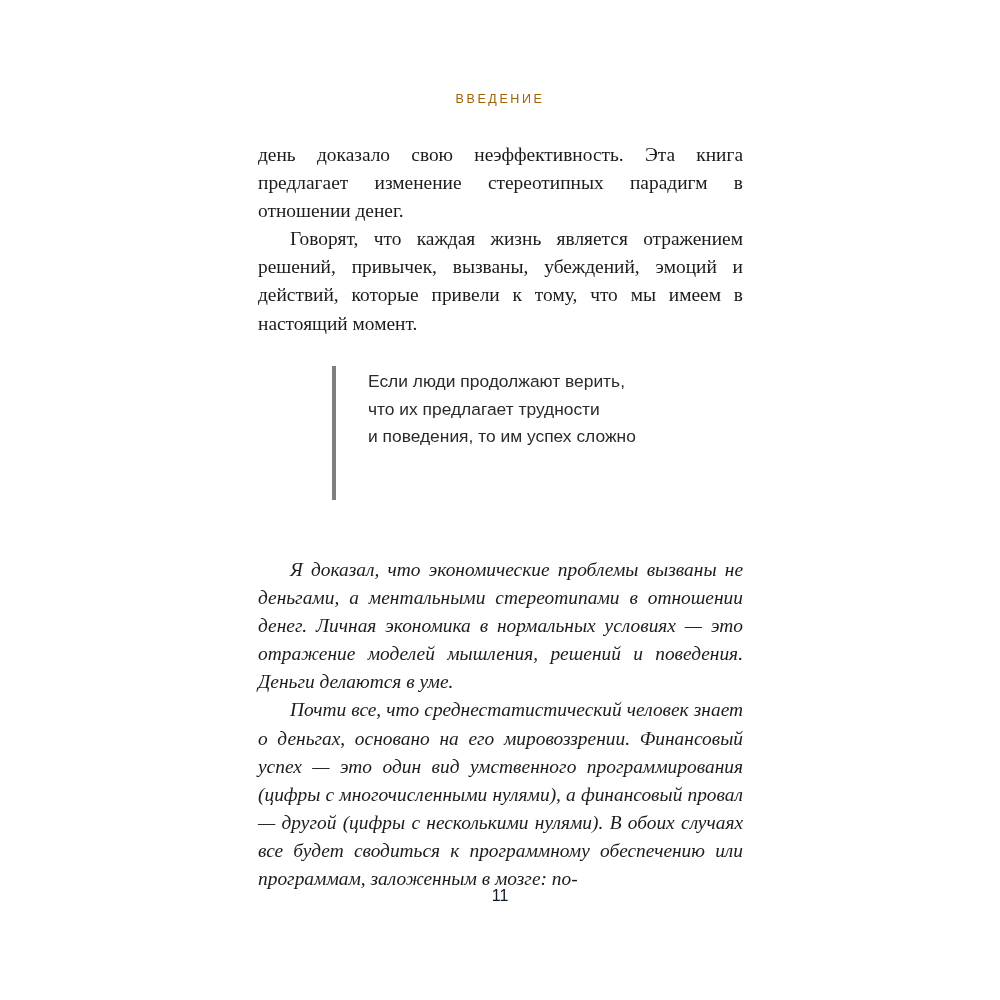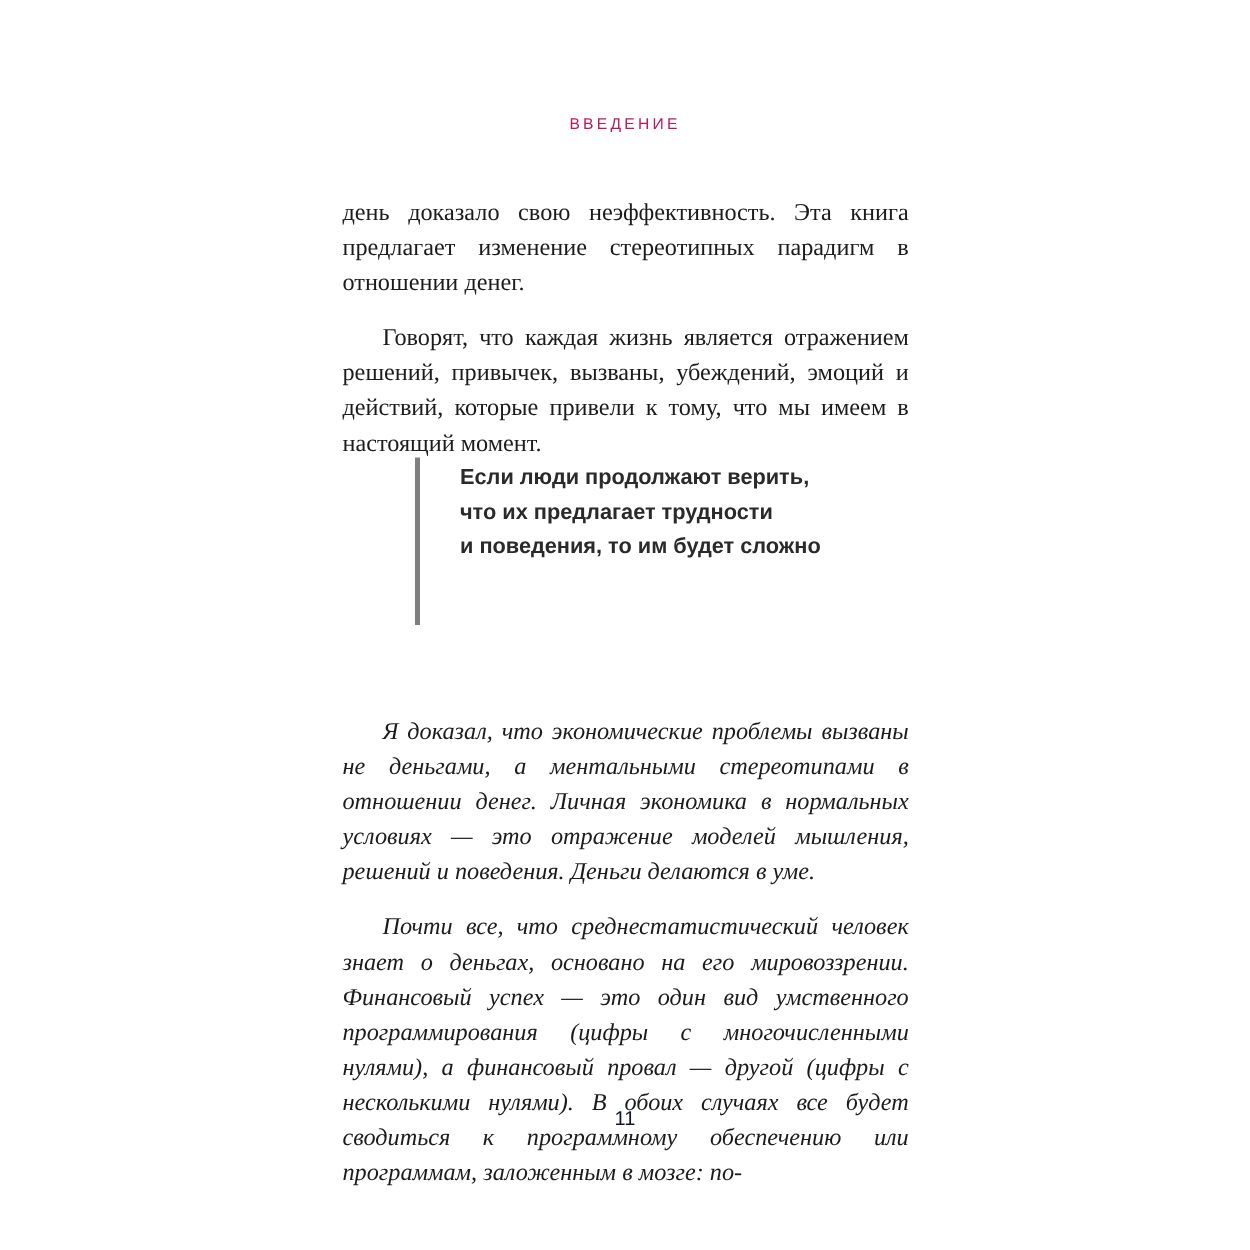--- a/index.html
+++ b/index.html
@@ -26,21 +26,21 @@
   .running-head {
     position: absolute;
     left: 0;
     right: 0;
     top: 93px;
     text-align: center;
     font-family: "Liberation Sans", "DejaVu Sans", sans-serif;
     font-size: 12.5px;
     font-weight: 400;
     letter-spacing: 2.6px;
-    color: #be185d;
+    color: #a16207;
     text-transform: uppercase;
     line-height: 1;
   }
 
   
   .text-column {
     position: absolute;
     left: 258px;
     top: 141px;
     width: 485px;
@@ -51,21 +51,21 @@
     font-size: 19.4px;
     line-height: 28.1px;
     color: #1b1b1b;
     text-align: justify;
     text-justify: inter-word;
     margin: 0;
     hyphens: manual;
   }
 
   .body-block p {
-    margin: 16px;
+    margin: 0;
     text-indent: 0;
   }
 
   .body-block p.indent {
     text-indent: 32px;
   }
 
   .body-block p.last-line-left {
     text-align-last: left;
   }
@@ -96,21 +96,20 @@
     line-height: 27.6px;
     color: #2a2a2a;
     text-align: left;
     padding-top: 2px;
     padding-bottom: 4px;
   }
 
   .quote-body .quote-line {
     display: block;
     white-space: nowrap;
-    font-weight: bold;
   }
 
   
   .text-column-2 {
     position: absolute;
     left: 258px;
     top: 556px;
     width: 485px;
     font-style: italic;
   }
@@ -140,21 +139,21 @@
       <p class="last-line-left">день доказало свою неэффективность. Эта книга предлагает изменение стереотипных парадигм в отношении денег.</p>
       <p class="indent last-line-left">Говорят, что каждая жизнь является отражением решений, привычек, вызваны, убеждений, эмоций и действий, которые привели к тому, что мы имеем в настоящий момент.</p>
     </div>
   </div>
 
   <div class="pull-quote">
     <div class="quote-rule"></div>
     <div class="quote-body">
       <span class="quote-line">Если люди продолжают верить,</span>
       <span class="quote-line">что их предлагает трудности</span>
-      <span class="quote-line">и поведения, то им будет сложно</span>
+      <span class="quote-line">и поведения, то им успех сложно</span>
     </div>
   </div>
 
   <div class="text-column-2">
     <div class="body-block">
       <p class="indent last-line-left">Я доказал, что экономические проблемы вызваны не деньгами, а ментальными стереотипами в отношении денег. Личная экономика в нормальных условиях — это отражение моделей мышления, решений и поведения. Деньги делаются в уме.</p>
       <p class="indent">Почти все, что среднестатистический человек знает о деньгах, основано на его мировоззрении. Финансовый успех — это один вид умственного программирования (цифры с многочисленными нулями), а финансовый провал — другой (цифры с несколькими нулями). В обоих случаях все будет сводиться к программному обеспечению или программам, заложенным в мозге: по-</p>
     </div>
   </div>
 

